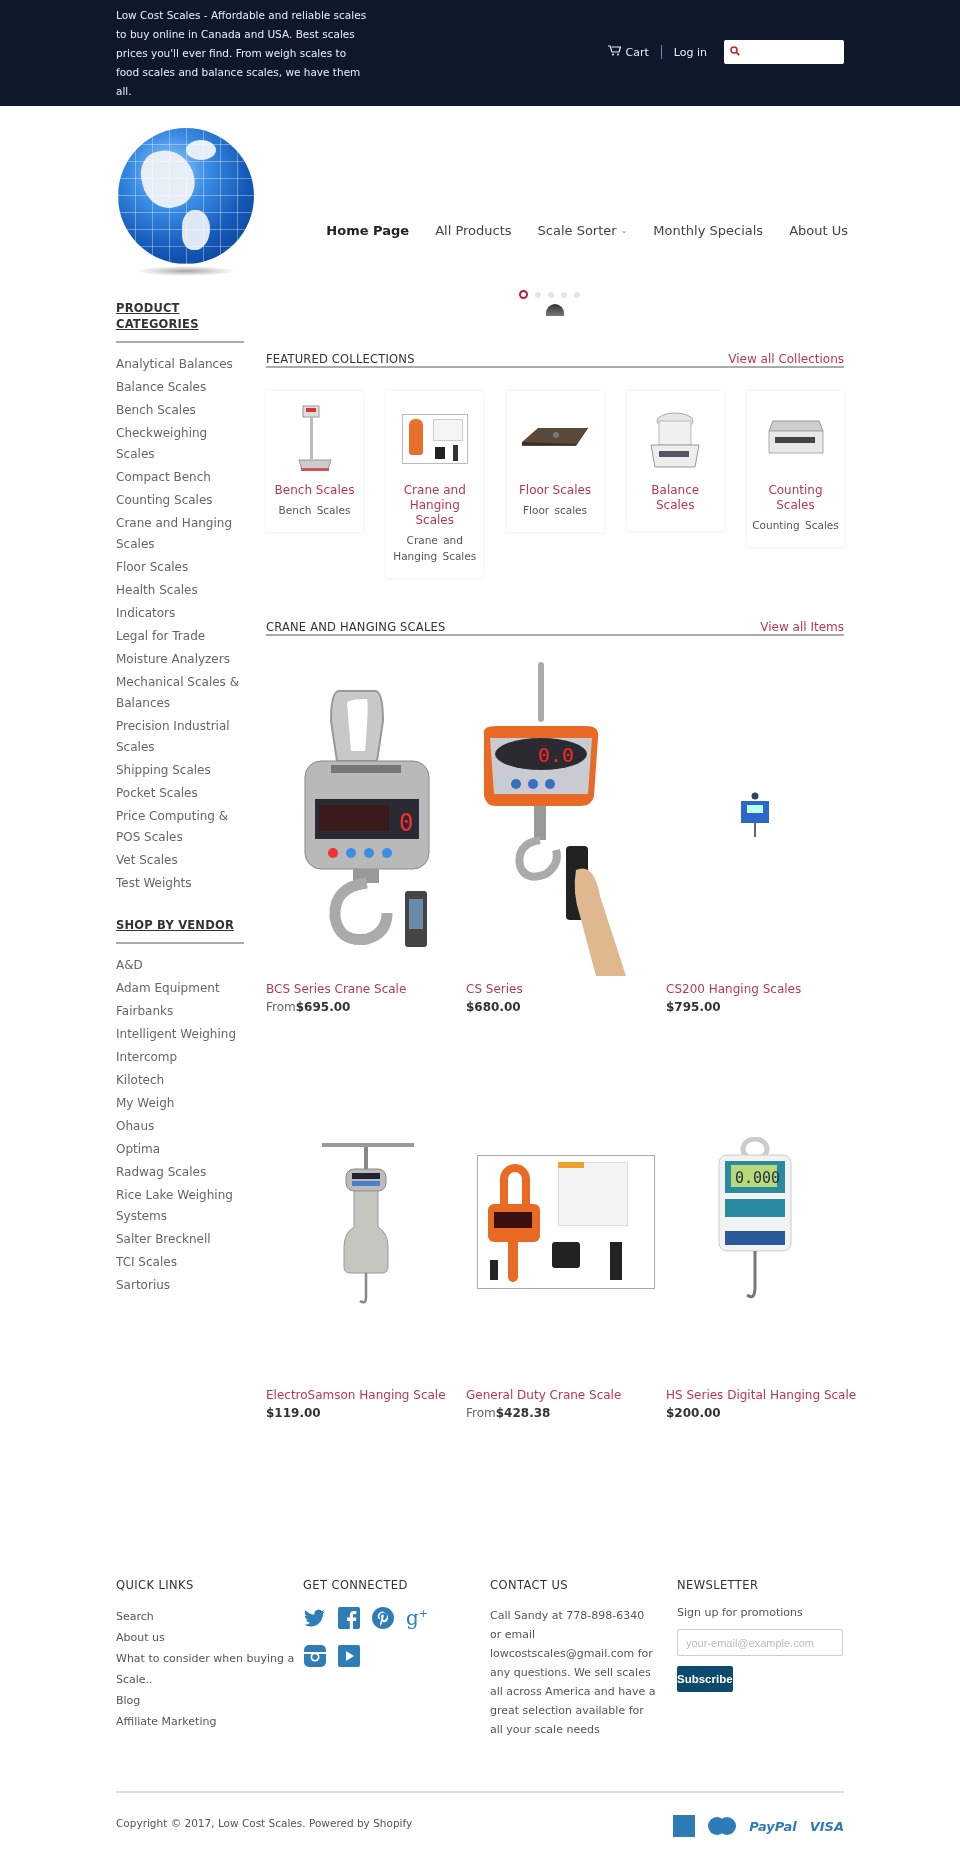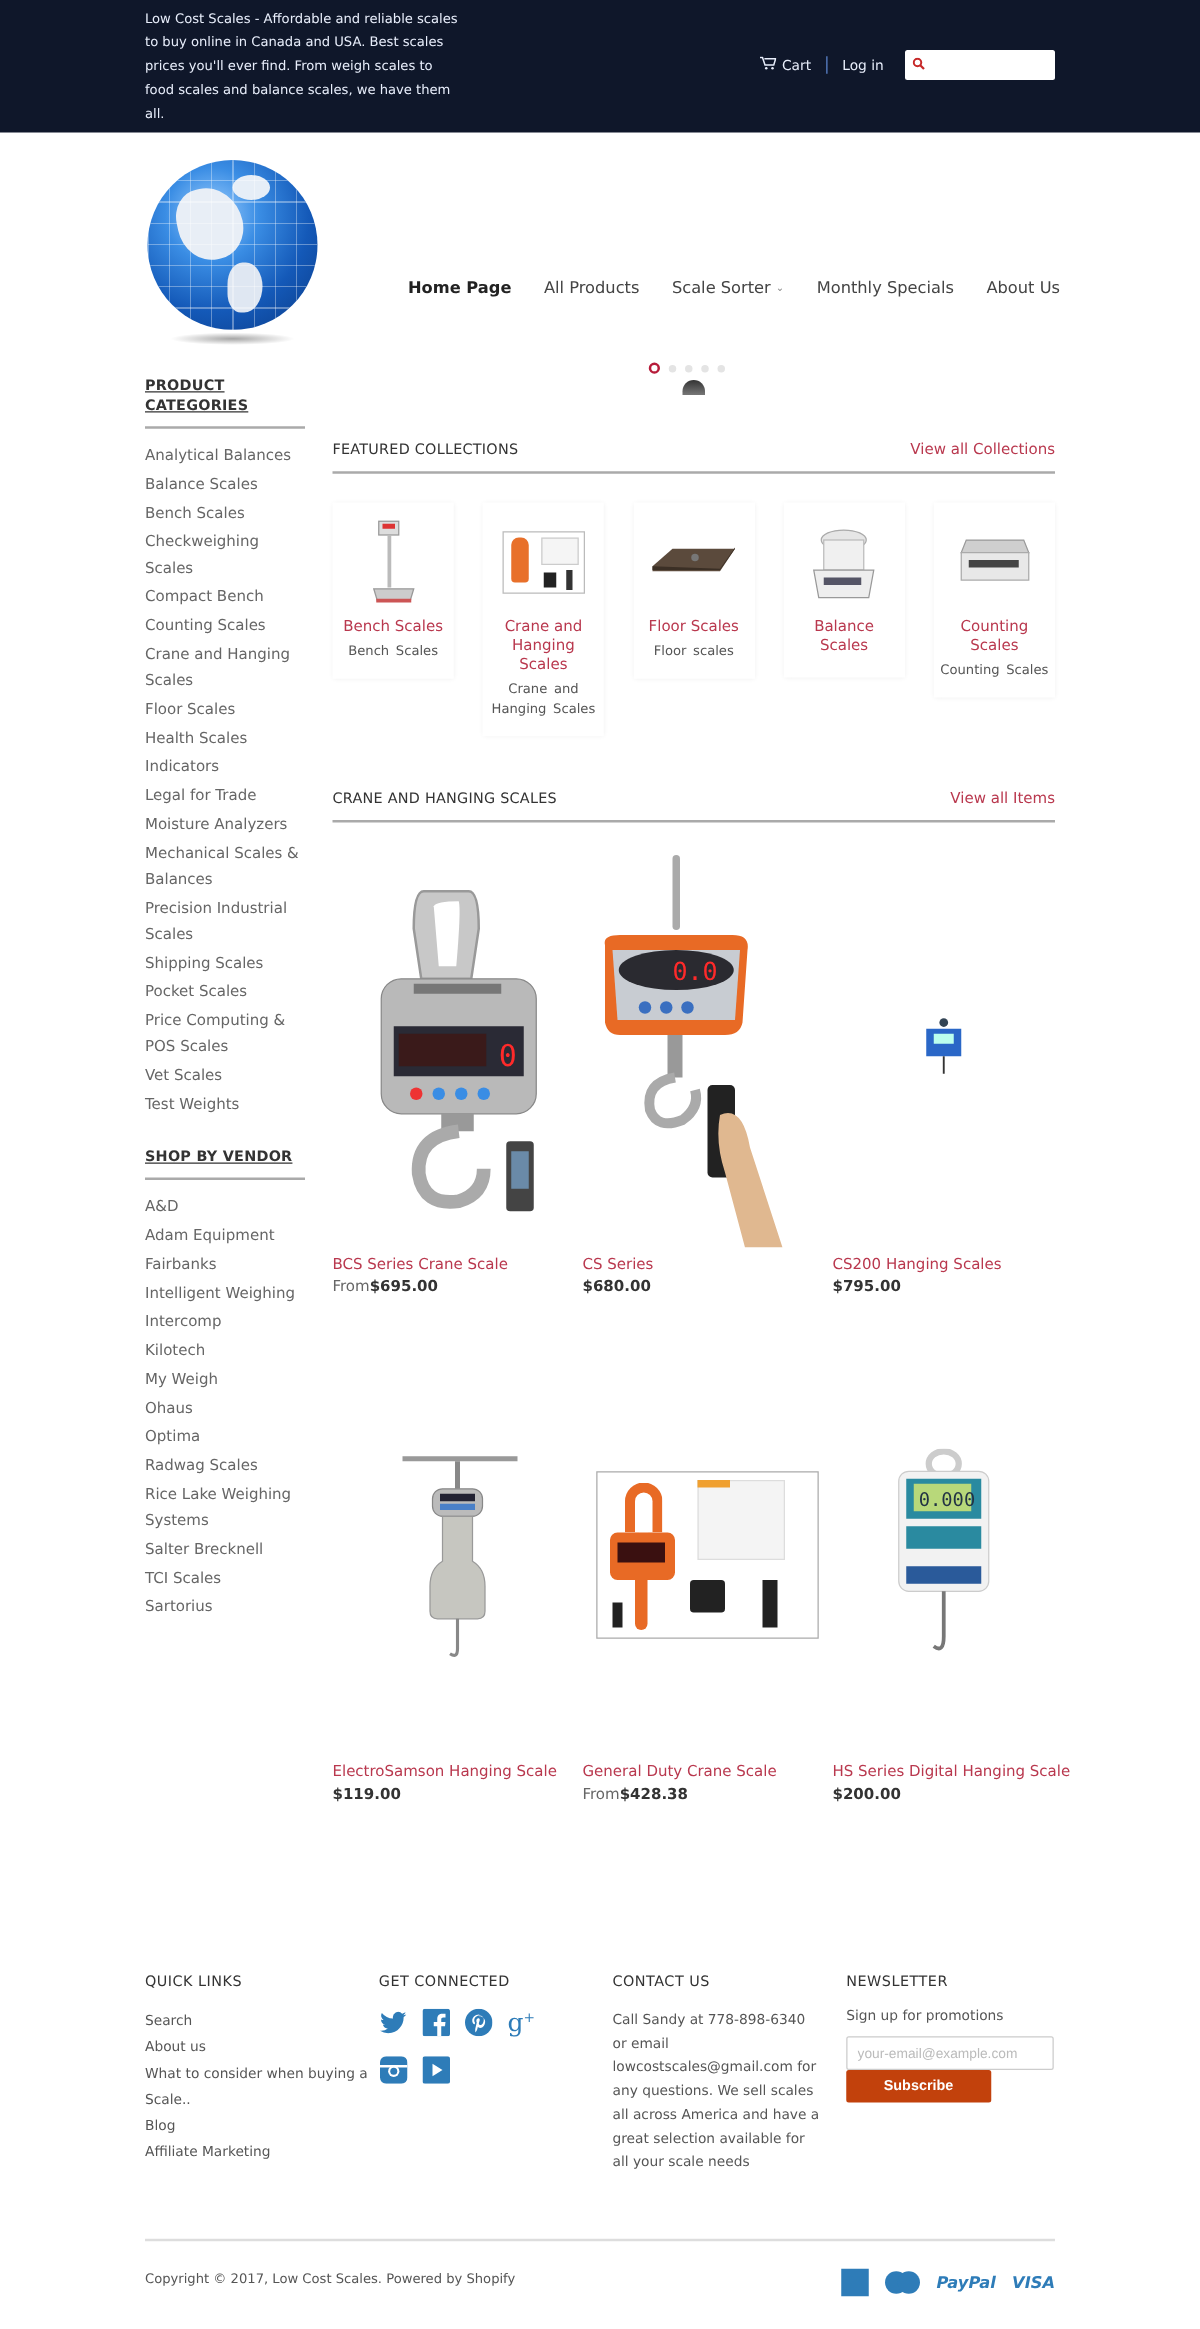--- a/index.html
+++ b/index.html
@@ -42,21 +42,21 @@
     .sidebar h3 { font-size: 11.5px; font-weight: bold; color: #333; letter-spacing: 0.2px; line-height: 16px; padding-bottom: 9px; border-bottom: 2px solid #aaa; margin-bottom: 10px; text-decoration: underline; }
     .sidebar ul { list-style: none; margin-bottom: 22px; }
     .sidebar li { font-size: 12px; line-height: 21px; color: #666; padding: 1px 0; }
 
     .main { position: absolute; left: 266px; top: 0; width: 578px; }
     .dots { position: absolute; left: 253px; top: 0; display: flex; gap: 7px; align-items: center; }
     .dot { width: 6px; height: 6px; border-radius: 50%; background: #e4e4e4; }
     .dot.active { width: 9px; height: 9px; border: 2px solid #b71c3a; background: #fff; }
     .slide-peek { position: absolute; left: 280px; top: 14px; width: 18px; height: 12px; border-radius: 9px 9px 0 0; background: linear-gradient(#333, #777); }
 
-    .section-head { display: flex; justify-content: space-between; align-items: flex-end; padding-bottom: 11px; border-bottom: 2px solid #aaa; }
+    .section-head { display: flex; justify-content: space-between; align-items: flex-end; border-bottom: 2px solid #aaa; }
     .section-head .title { font-size: 11.5px; color: #333; letter-spacing: 0.2px; }
     .section-head .link { font-size: 12px; color: #b9384e; }
 
     .collections { display: flex; justify-content: space-between; margin-top: 23px; align-items: flex-start; }
     .coll { width: 97px; background: #fff; box-shadow: 0 0 4px rgba(0,0,0,0.08); text-align: center; padding: 12px 4px 14px; }
     .coll .thumb { height: 72px; display: flex; align-items: center; justify-content: center; margin-bottom: 8px; }
     .coll .name { color: #b9384e; font-size: 12px; line-height: 15px; }
     .coll .desc { color: #555; font-size: 10.5px; line-height: 16px; margin-top: 4px; word-spacing: 2px; }
 
     .products { display: grid; grid-template-columns: 200px 200px 178px; column-gap: 0; margin-top: 0; }
@@ -68,23 +68,23 @@
     .prod .price .amt { font-weight: bold; }
 
     
     .footer { position: absolute; left: 116px; top: 1578px; width: 728px; display: grid; grid-template-columns: 187px 187px 187px 167px; }
     .footer h4 { font-size: 11.5px; color: #333; font-weight: normal; letter-spacing: 0.4px; margin-bottom: 14px; }
     .footer .col-links a { display: block; font-size: 11px; line-height: 21px; color: #555; }
     .footer .contact { font-size: 11px; line-height: 19px; color: #555; width: 168px; }
     .social { display: grid; grid-template-columns: repeat(4, 34px); row-gap: 14px; }
     .social .ic { width: 24px; height: 24px; display: flex; align-items: center; justify-content: center; color: #2e7cb8; }
     .newsletter .note { font-size: 11px; color: #555; margin-bottom: 10px; }
-    .newsletter input { width: 166px; height: 27px; border: 1px solid #ccc; border-radius: 2px; padding: 0 8px; font-size: 11px; color: #999; }
+    .newsletter input { width: 166px; height: 27px; border: 1px solid #ccc; border-radius: 2px; padding: 0 8px; font-size: 11px; color: #999; margin-bottom: 10px; }
     .newsletter input::placeholder { color: #bbb; }
-    .newsletter button { background: #c2410c; color: #fff; border: none; border-radius: 2px; font-weight: bold; font-size: 11.5px; padding: 7px 30px; }
+    .newsletter button { background: #0c4a6e; color: #fff; border: none; border-radius: 2px; font-weight: bold; font-size: 11.5px; padding: 7px 0; }
 
     .footline { position: absolute; left: 116px; top: 1791px; width: 728px; border-top: 2px solid #ddd; }
     .copyright { position: absolute; left: 116px; top: 1817px; font-size: 10.5px; color: #555; }
     .payments { position: absolute; right: 116px; top: 1815px; display: flex; gap: 13px; align-items: center; }
     .payments .amex { width: 22px; height: 22px; background: #2e7cb8; }
     .payments .mc { width: 28px; height: 18px; position: relative; }
     .payments .mc span { position: absolute; top: 0; width: 18px; height: 18px; border-radius: 50%; background: #2e7cb8; }
     .payments .pp, .payments .visa { color: #2e7cb8; font-weight: bold; font-style: italic; font-size: 13px; }
   </style>
 </head>

